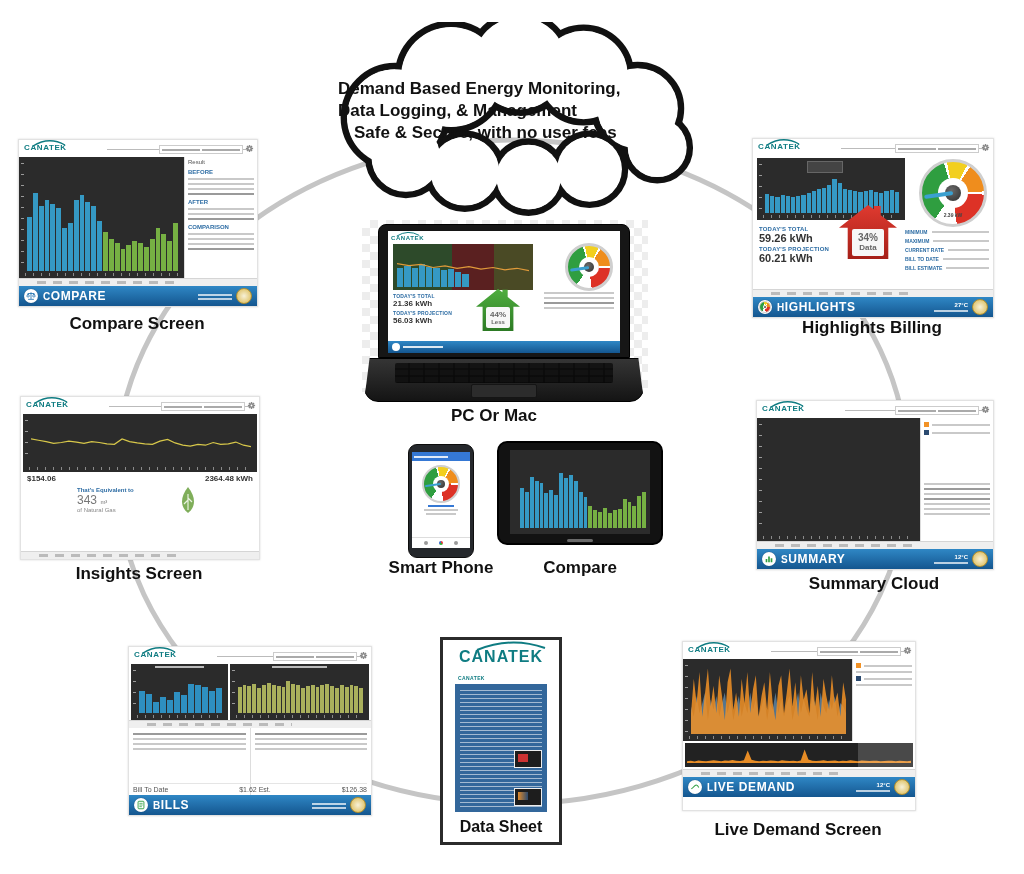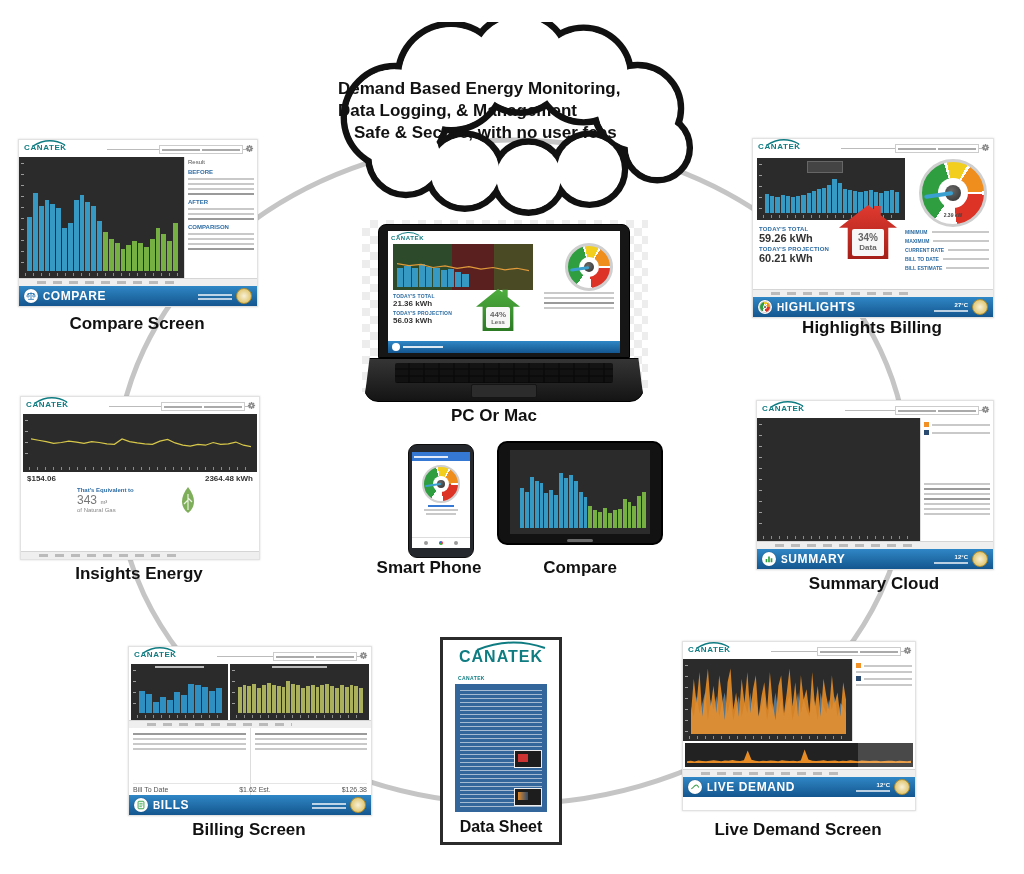--- a/index.html
+++ b/index.html
@@ -426,21 +426,21 @@
         <i class="tl" style="width:80%;margin:2px auto;"></i>
         <i class="tl" style="width:70%;margin:2px auto;"></i>
       </div>
       <div class="phone-nav">
         <span class="dot"></span>
         <span class="dot color"></span>
         <span class="dot"></span>
       </div>
     </div>
   </div>
-  <div class="caption" style="left:364px;top:558px;width:130px;text-align:center;">Smart Phone</div>
+  <div class="caption" style="left:376px;top:558px;width:130px;text-align:center;">Smart Phone</div>
 
   <div class="tablet">
     <div class="tab-screen">
       <div class="bars" style="left:10px;right:4px;top:5px;bottom:6px;">
           <i style="height: 55%; background: rgb(53, 153, 196);"></i>
           <i style="height: 50%; background: rgb(53, 153, 196);"></i>
           <i style="height: 70%; background: rgb(53, 153, 196);"></i>
           <i style="height: 65%; background: rgb(53, 153, 196);"></i>
           <i style="height: 62%; background: rgb(53, 153, 196);"></i>
           <i style="height: 48%; background: rgb(53, 153, 196);"></i>
@@ -503,21 +503,21 @@
         <div style="font-size:12px;color:#777;"><span>343</span> <span style="font-size:6px;">m³</span></div>
         <div style="font-size:6px;color:#888;">of Natural Gas</div>
       </div>
       <svg style="position:absolute;right:60px;top:1px;" width="22" height="30" viewBox="0 0 22 30">
         <path d="M11 1 C3 11 3 21 11 27 C19 21 19 11 11 1Z" fill="#7fae5a"></path>
         <path d="M11 8 V24 M11 14 L7 18 M11 12 L15 16" stroke="#e9f2e0" stroke-width="1.2" fill="none"></path>
       </svg>
     </div>
     <div class="mini-toolbar"></div>
   </div>
-  <div class="caption" style="left:20px;top:564px;width:238px;">Insights Energy</div>
+  <div class="caption" style="left:20px;top:564px;width:238px;">Insights Screen</div>
 
   <div class="mini" style="left:756px;top:400px;width:236px;height:168px;">
     <div class="mini-head">
       <span class="logo"><svg viewBox="0 0 34 8">
             <path d="M1,7 Q17,-3 33,6" fill="none" stroke="#0f7c82" stroke-width="1.4"></path>
           </svg><span>CANATEK</span></span>
       <span class="head-rule"></span>
       <span class="acct">
           <i></i>
           <i></i>
@@ -765,21 +765,20 @@
           </svg>
         </span>
       <span class="ftr-name">Bills</span>
       <span class="ftr-right">
           <i></i>
           <i></i>
         </span>
       <span class="badge"></span>
     </div>
   </div>
-  <div class="caption" style="left:128px;top:820px;width:242px;">Billing Screen</div>
 
   <div class="datasheet">
     <div class="ds-logo"><svg viewBox="0 0 72 12">
           <path d="M2,10 Q36,-4 70,8" fill="none" stroke="#0f7c82" stroke-width="2"></path>
         </svg><span>CANATEK</span></div>
     <div class="ds-page">
       <div class="ds-page-head">
           <span class="m">CANATEK</span>
         </div>
       <div class="ds-lines"></div>

